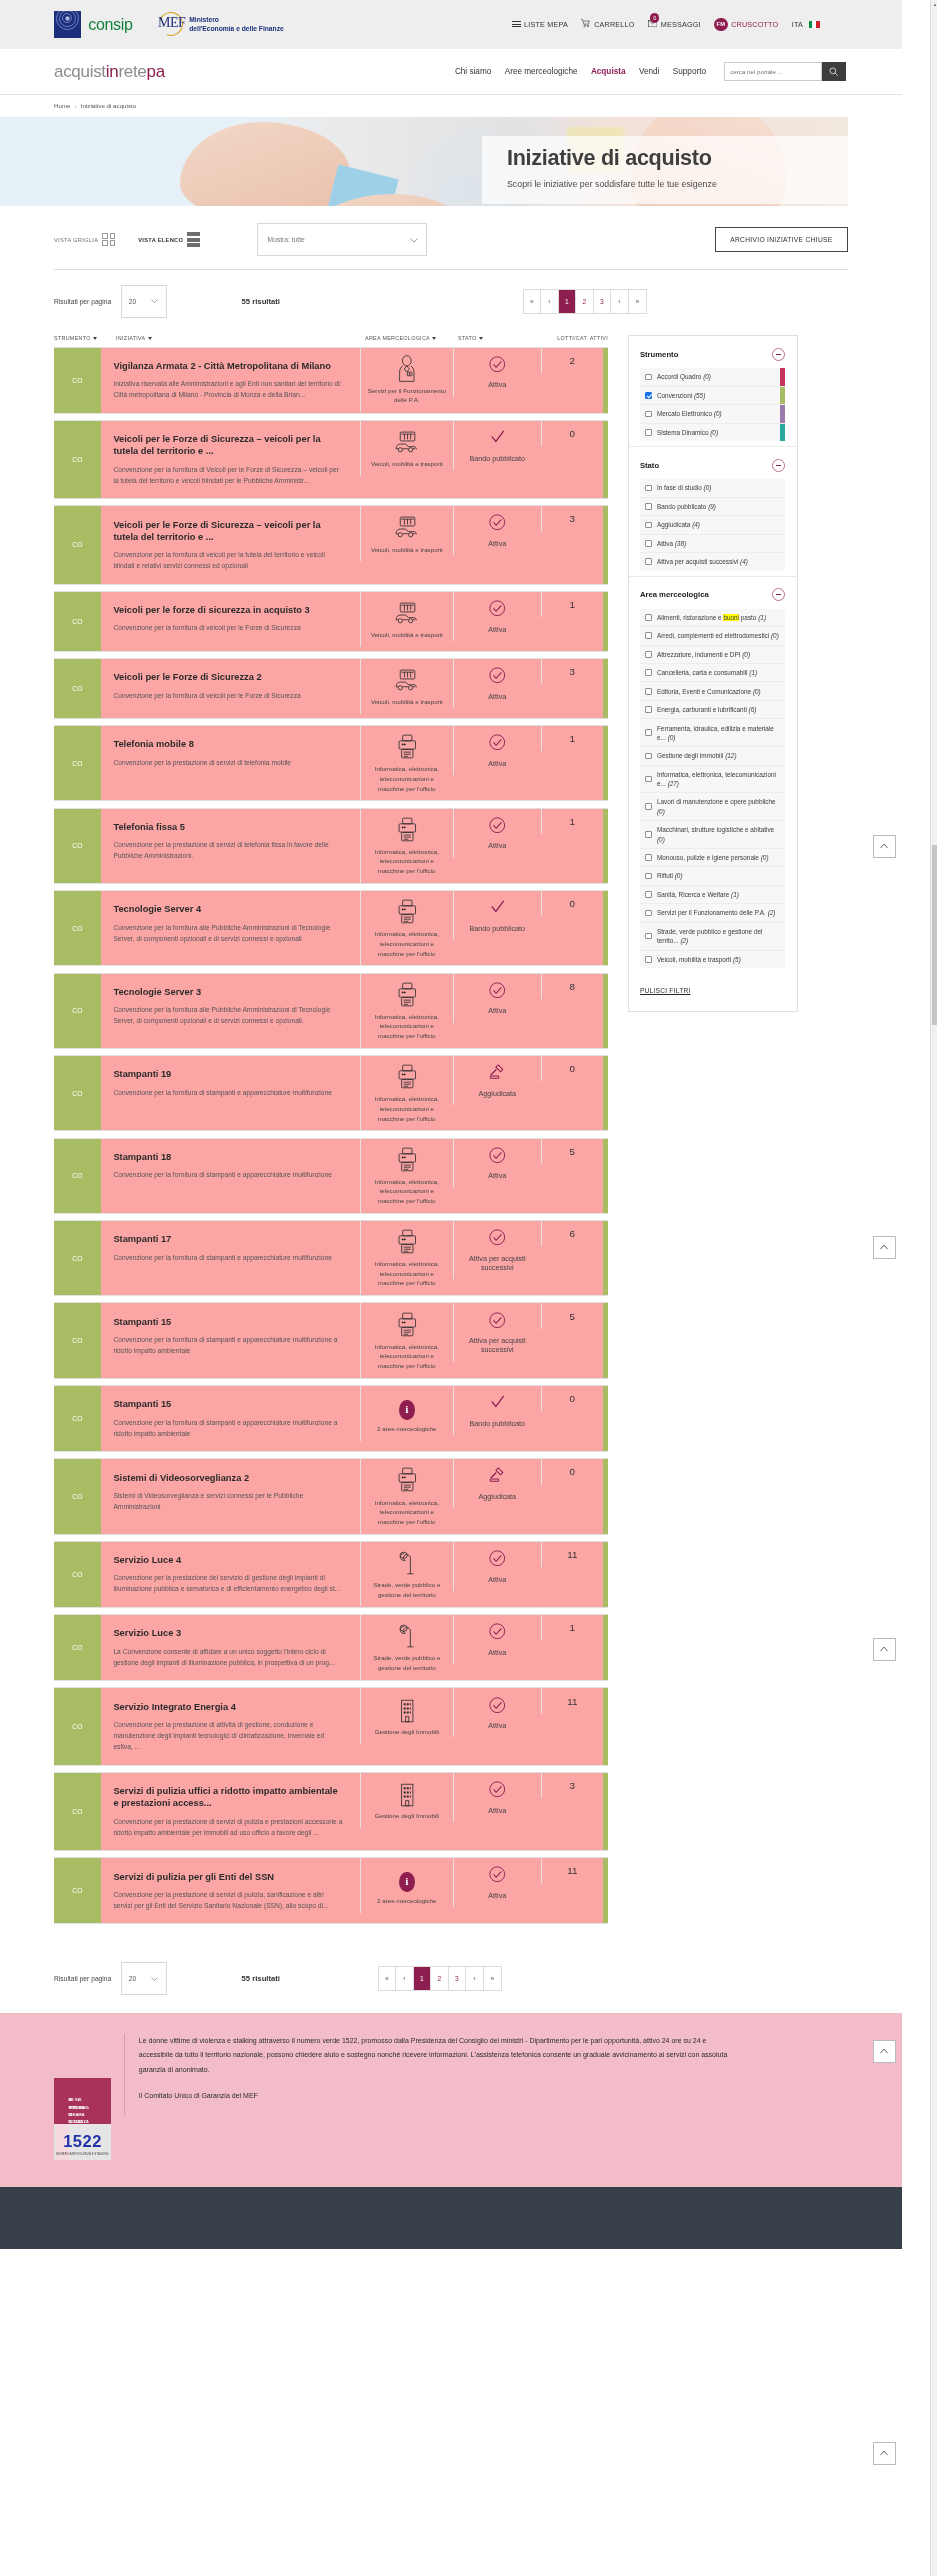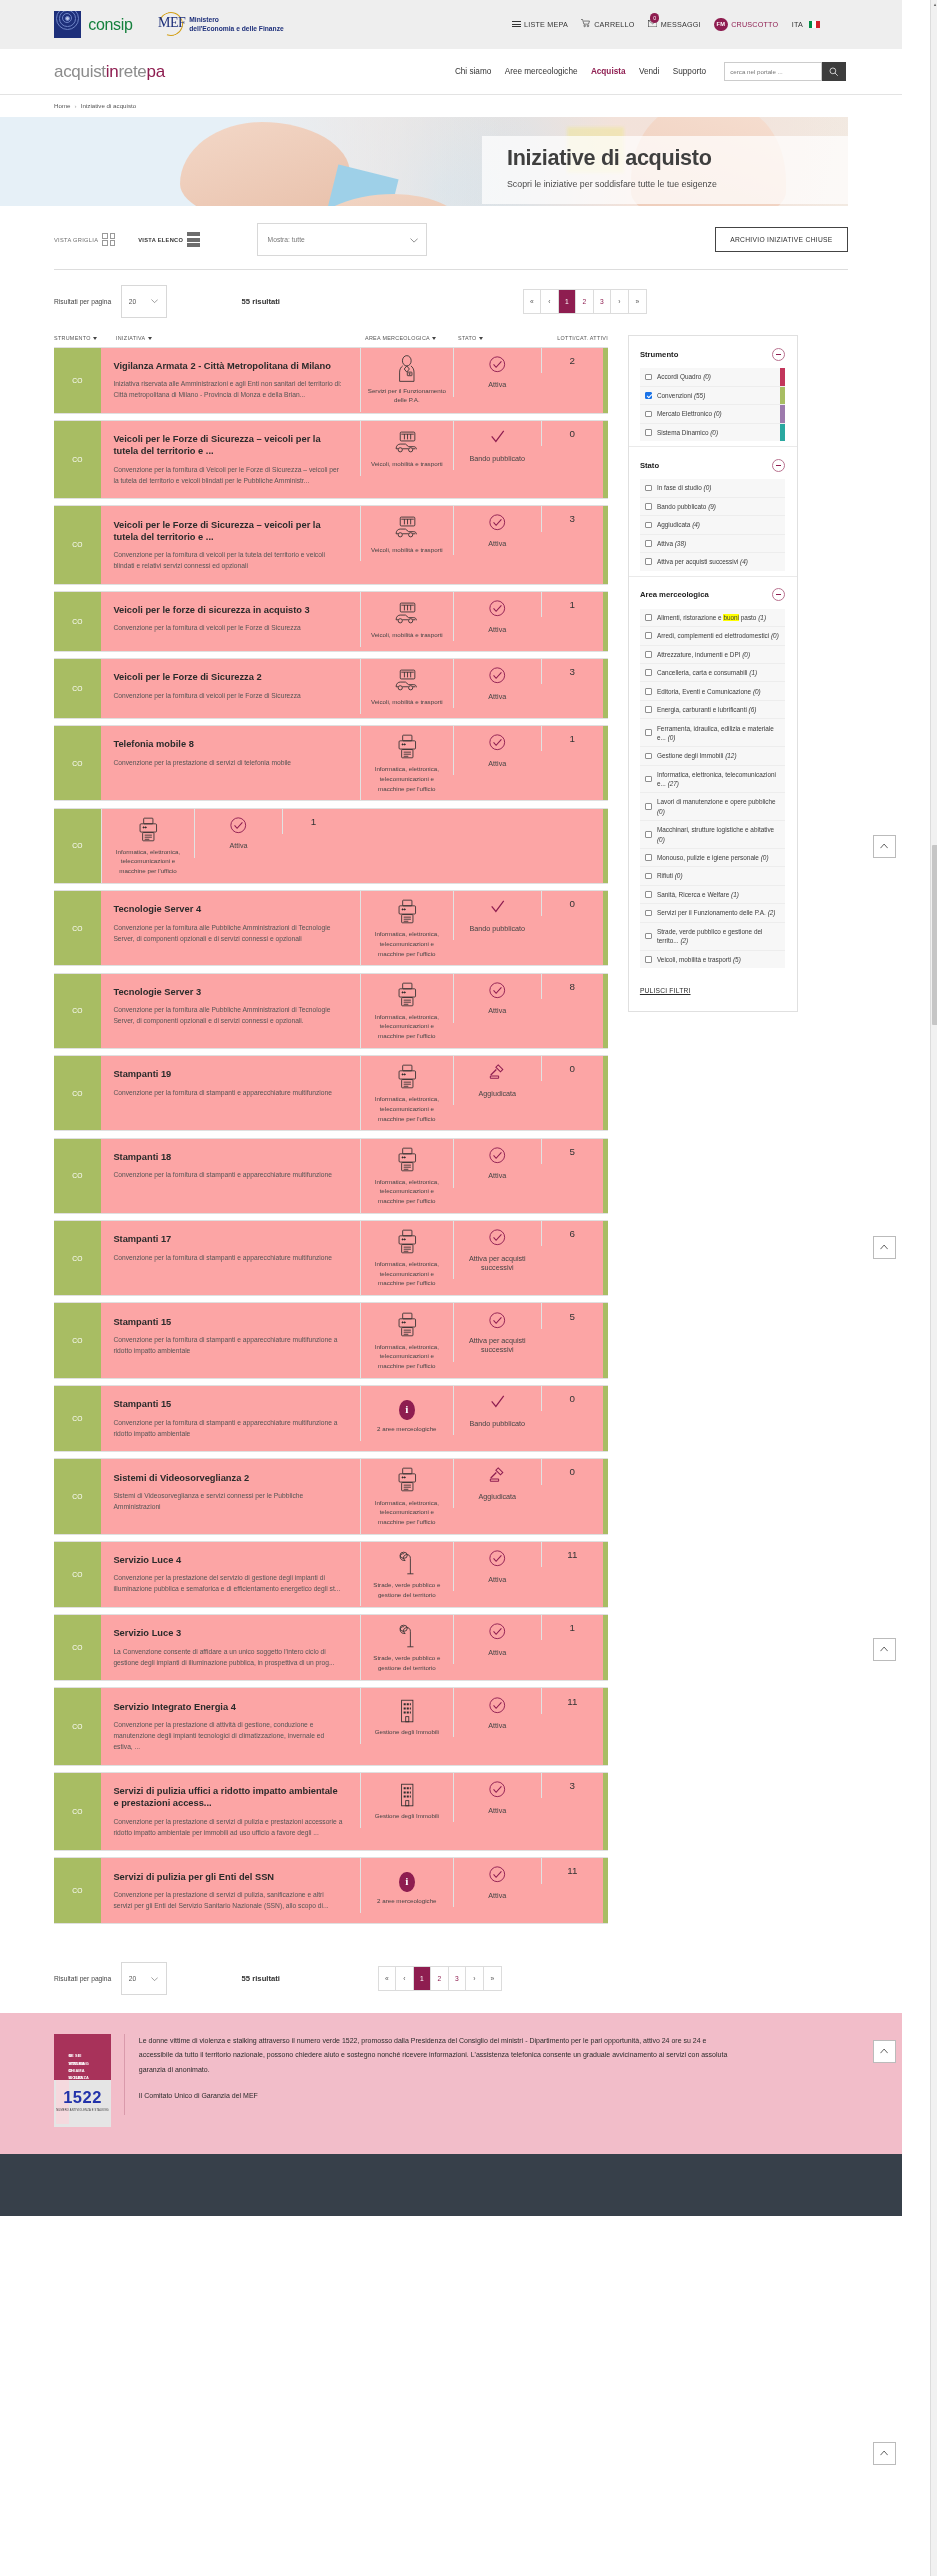--- a/index.html
+++ b/index.html
@@ -232,22 +232,22 @@
   .flist.swatch li:nth-child(2)::after { background:#a8bd63; }
   .flist.swatch li:nth-child(3)::after { background:#9d7aad; }
   .flist.swatch li:nth-child(4)::after { background:#2aa8a0; }
   mark { background:#ffff00; color:#3a3a3a; padding:0; }
   .clearfilters { display:block; padding:13.4px 11.3px 17.5px 11.3px; font-size:6.7px;
     color:#2a2a2a; text-decoration:underline; letter-spacing:0.2px; }
 
   
   .footer-banner { margin-top:17.5px; background:#f2bdc9; display:flex; align-items:flex-start;
     padding:20.6px 54px 27px 54px; }
-  .fb-img { width:57px; height:93px; flex:none; position:relative; overflow:hidden;
-     background:#e5e5e5; margin-right:13.4px; }
+  .fb-img { width:57px; height:82px; flex:none; position:relative; overflow:hidden;
+     background:#e5e5e5; margin-right:13.4px;margin-top:44px; }
   .fb-img .top { position:absolute; left:0; top:0; right:0; height:46px; background:#a8325a; }
   .fb-img .top span { position:absolute; left:7.2px; top:9.3px; color:#fff; font-size:3.9px;
      font-weight:bold; line-height:1.9; letter-spacing:0.1px; }
   .fb-img .hand3 { position:absolute; left:2.1px; top:5.2px; width:13.4px; height:85px;
      background:#f5d9de; border-radius:7.2px 7.2px 0 0; }
   .fb-img .num { position:absolute; left:0; right:0; top:54px; text-align:center;
      color:#2233aa; font-size:16.5px; font-weight:bold; letter-spacing:0.5px; }
   .fb-img .sub { position:absolute; left:0; right:0; top:75px; text-align:center;
      color:#333; font-size:2.6px; letter-spacing:0.2px; }
   .fb-text { border-left:0.5px solid #d99aab; padding-left:13.4px; max-width:608px; }
@@ -649,20 +649,24 @@
               </div>
               <div class="cell-lotti">
                 <span>1</span>
               </div>
             </div>
             <div class="rightbar"></div>
           </div>
           <div class="row">
             <div class="leftbar">CO</div>
             <div class="body">
+              <div class="cell-init">
+                <h3>Telefonia fissa 5</h3>
+                <p>Convenzione per la prestazione di servizi di telefonia fissa in favore delle Pubbliche Amministrazioni.</p>
+              </div>
               <div class="cell-area">
                 <span class="icowrap">
                   <svg width="20.6" height="26" viewBox="0 0 40 50" class="ico">
                     <rect x="11" y="2" width="18" height="11" rx="1.5"></rect>
                     <rect x="4" y="13" width="32" height="16" rx="2"></rect>
                     <circle cx="11" cy="20" r="1.2" fill="#2b2b2b"></circle>
                     <circle cx="15" cy="20" r="1.2" fill="#2b2b2b"></circle>
                     <rect x="9" y="30" width="22" height="16" rx="1.5"></rect>
                     <path d="M13 35h14M13 39h14M13 43h9"></path>
                   </svg>

